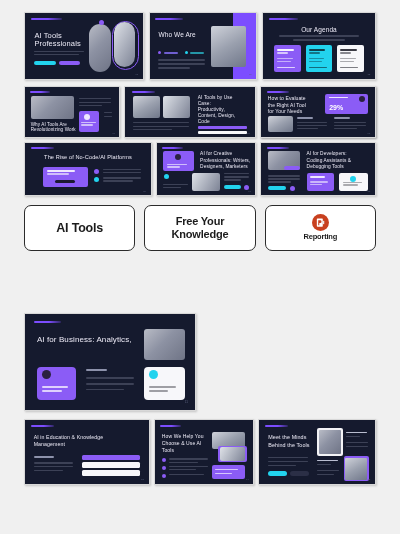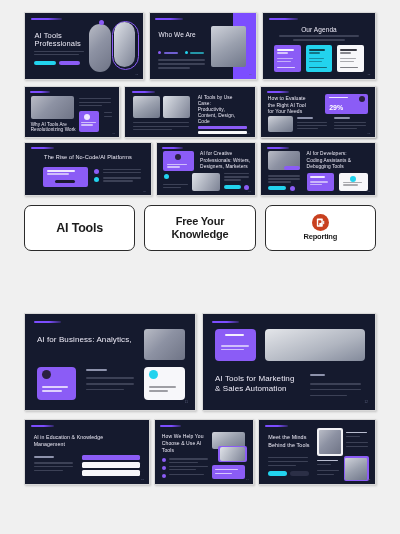--- a/index.html
+++ b/index.html
@@ -312,36 +312,20 @@
       <div class="bar" style="left:36%;top:72%;width:28%;height:1.4px;"></div>
       <div class="bar" style="left:36%;top:78%;width:22%;height:1.4px;"></div>
       <div class="card wh" style="left:70%;top:55%;width:24%;height:35%;border-radius:4px;">
         <div class="dot cy" style="left:12%;top:10%;width:9px;height:9px;"></div>
         <div class="bar" style="left:12%;top:58%;width:66%;height:1.6px;background:rgba(25,25,35,.4);"></div>
         <div class="bar" style="left:12%;top:70%;width:48%;height:1.6px;background:rgba(25,25,35,.4);"></div>
       </div>
       <div class="pageno" style="font-size:3px;">11</div>
     </div>
 
-    <div class="slide" style="left:202px;top:8px;width:174px;height:98px;">
-      <div class="logo" style="width:16%;top:7%;"></div>
-      <div class="card pu" style="left:7%;top:16%;width:24%;height:33%;border-radius:4px;">
-        <div class="bar" style="left:24%;top:16%;width:46%;height:2px;background:rgba(255,255,255,.9);"></div>
-        <div class="bar" style="left:14%;top:50%;width:68%;height:1.5px;background:rgba(255,255,255,.6);"></div>
-        <div class="bar" style="left:14%;top:62%;width:56%;height:1.5px;background:rgba(255,255,255,.6);"></div>
-      </div>
-      <div class="img d" style="left:36%;top:16%;width:58%;height:33%;border-radius:4px;"></div>
-      <div class="ttl" style="left:7%;top:62%;font-size:8px;">AI Tools for Marketing</div>
-      <div class="ttl" style="left:7%;top:73%;font-size:8px;">&amp; Sales Automation</div>
-      <div class="bar" style="left:62%;top:63%;width:9%;height:2px;background:#8d92ab;"></div>
-      <div class="bar" style="left:62%;top:72%;width:30%;height:1.4px;"></div>
-      <div class="bar" style="left:62%;top:78%;width:30%;height:1.4px;"></div>
-      <div class="bar" style="left:62%;top:84%;width:22%;height:1.4px;"></div>
-      <div class="pageno" style="font-size:3px;">12</div>
-    </div>
 
     <div class="slide" style="left:24px;top:114px;width:126px;height:66px;">
       <div class="logo" style="width:18%;"></div>
       <div class="ttl" style="left:7%;top:22%;font-size:5.2px;">AI in Education &amp; Knowledge</div>
       <div class="ttl" style="left:7%;top:33%;font-size:5.2px;">Management</div>
       <div class="bar" style="left:7%;top:56%;width:16%;height:1.8px;background:#8d92ab;"></div>
       <div class="bar" style="left:7%;top:66%;width:32%;height:1.3px;"></div>
       <div class="bar" style="left:7%;top:72%;width:32%;height:1.3px;"></div>
       <div class="bar" style="left:7%;top:78%;width:24%;height:1.3px;"></div>
       <div class="pill pu" style="left:46%;top:54%;width:47%;height:9%;border-radius:1.5px;"></div>

